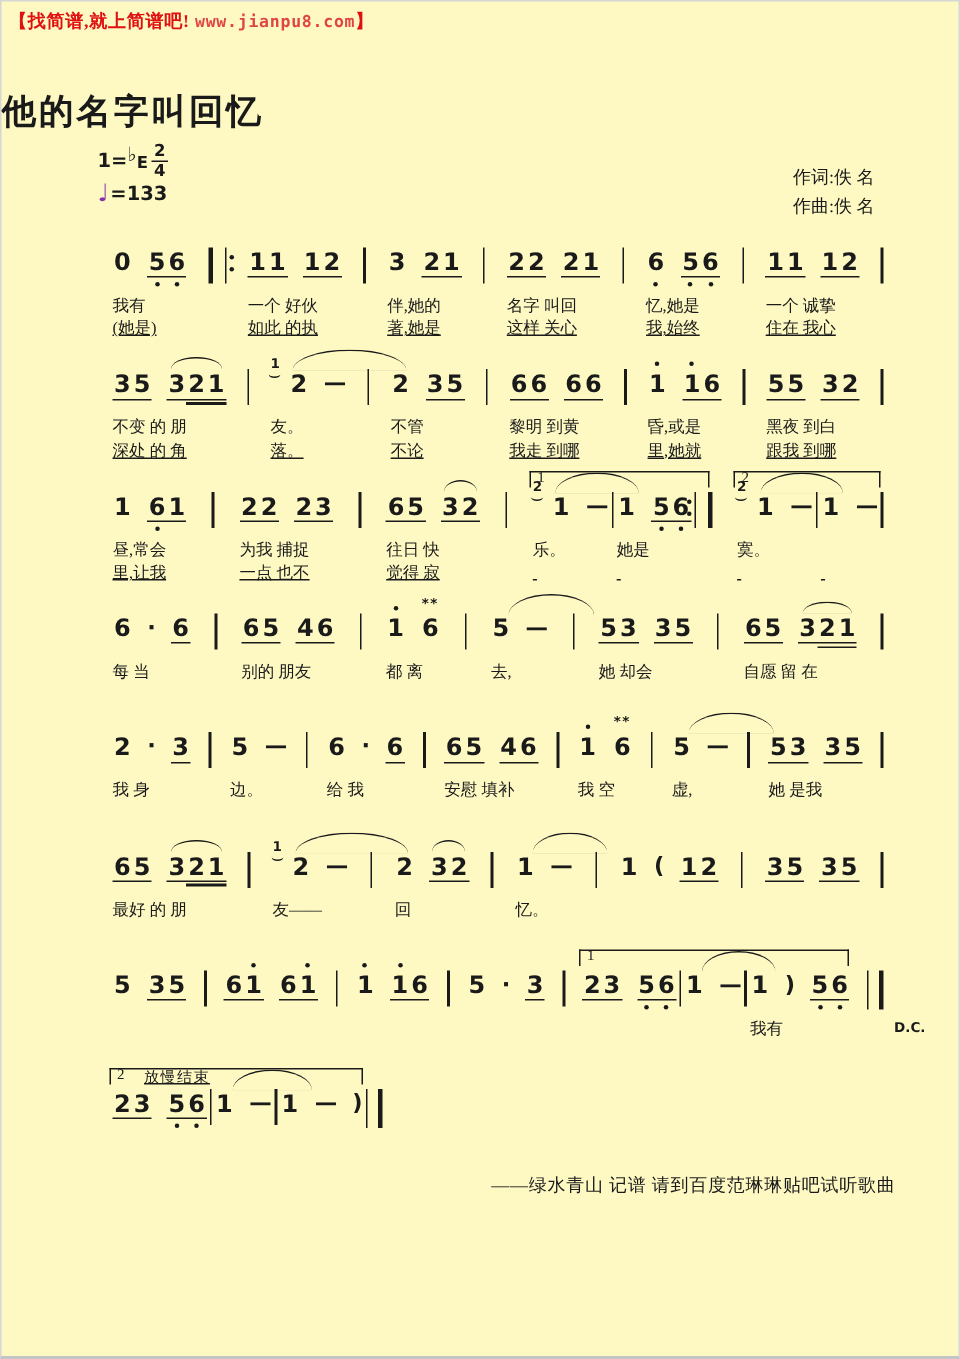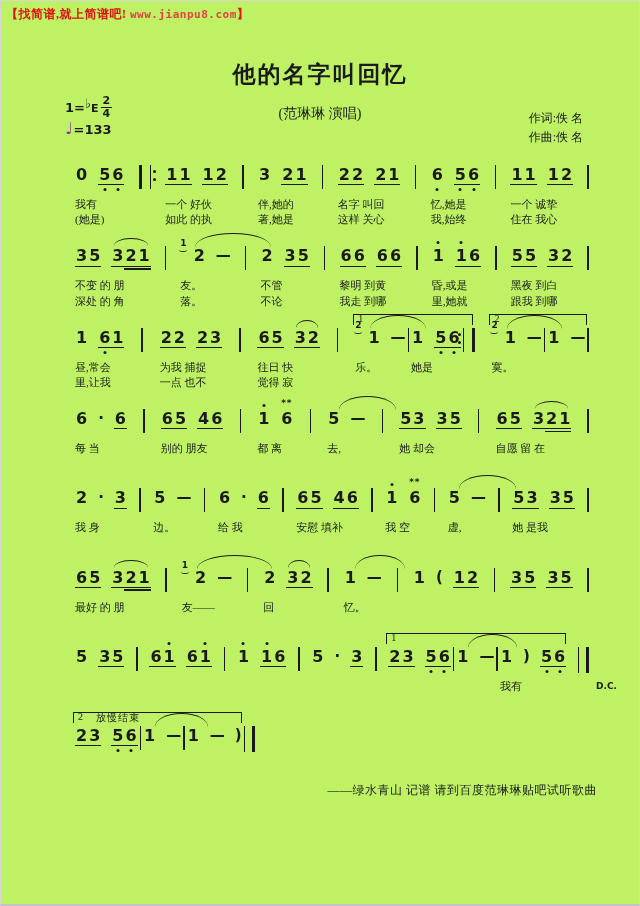--- a/index.html
+++ b/index.html
@@ -1,22 +1,22 @@
 <!DOCTYPE html>
 <html><head>
 <meta charset="utf-8">
 <style>
   html,body{margin:0;padding:0;background:#eee;}
-  .page{width:640px;height:906px;margin:0 auto;background:#bef264;border:1px solid #d6d6d6;
+  .page{width:640px;height:906px;margin:0 auto;background:#fef9c3;border:1px solid #d6d6d6;
         border-bottom:2px solid #c4c4c4;box-sizing:border-box;overflow:hidden;position:relative;
         font-family:"Liberation Serif","DejaVu Serif",serif;color:#1a1a1a;}
   .banner{padding:5px 0 0 5px;font:bold 12px "Liberation Serif",serif;color:#e01111;letter-spacing:.5px;}
   .banner .url{color:#e04444;font-family:"DejaVu Sans Mono",monospace;font-size:11px;}
   .head{position:relative;height:128px;}
-  .title{position:absolute;top:36px;left:0;right:0;margin:0;text-align:center;
+  .title{position:absolute;top:36px;left:0;right:0;margin:0;text-align:left;
          font:bold 23px "Liberation Serif","DejaVu Serif",serif;letter-spacing:2px;}
   .subtitle{position:absolute;top:82px;left:0;right:0;text-align:center;font:14px "Liberation Serif",serif;}
   .credits{position:absolute;right:56px;top:86px;font:12px "Liberation Serif",serif;line-height:1.55;}
   .keysig{position:absolute;left:64px;top:72px;font:bold 13px "DejaVu Sans",sans-serif;}
   .kline{display:flex;align-items:center;}
   .flat{position:relative;top:-4px;font-size:13px;}
   .klet{font-size:11px;position:relative;top:1px;}
   .frac{display:inline-flex;flex-direction:column;align-items:center;font-size:11px;line-height:1.05;margin-left:2px;}
   .frac .num{border-bottom:1.2px solid #1a1a1a;padding:0 2px 0;}
   .tline{margin-top:2px;display:flex;align-items:center;}
@@ -50,39 +50,38 @@
   .bar{display:inline-block;width:1.5px;height:24px;background:#1a1a1a;flex:none;}
   .bar.brs{width:8px;background:transparent;border-left:3px solid #1a1a1a;border-right:1.5px solid #1a1a1a;position:relative;}
   .bar.brs::after{content:"";position:absolute;right:-6px;top:5px;width:3px;height:3px;border-radius:50%;
         background:#1a1a1a;box-shadow:0 8px 0 #1a1a1a;}
   .bar.bre{width:8px;background:transparent;border-right:3px solid #1a1a1a;border-left:1.5px solid #1a1a1a;position:relative;}
   .bar.bre::before{content:"";position:absolute;left:-6px;top:5px;width:3px;height:3px;border-radius:50%;
         background:#1a1a1a;box-shadow:0 8px 0 #1a1a1a;}
   .bar.bf{width:7px;background:transparent;border-right:3.5px solid #1a1a1a;border-left:1.5px solid #1a1a1a;height:26px;}
   .ly{font:11px "Liberation Serif","DejaVu Serif",serif;margin-top:9px;line-height:1.2;
       white-space:nowrap;min-height:13px;}
-  .ly + .ly{margin-top:2px;}
+  .ly + .ly{margin-top:2px;text-decoration:underline;}
   .volta{position:relative;display:inline-flex;flex-direction:column;}
   .vbr{position:absolute;top:-14px;left:0;right:2px;height:10px;
        border:1.1px solid #1a1a1a;border-bottom:none;}
   .vlabel{position:absolute;left:4px;top:-2px;font:10px "Liberation Serif",serif;}
-  .vhint{position:absolute;left:22px;top:-2px;font:10px "Liberation Serif",serif;letter-spacing:1px;}
+  .vhint{position:absolute;left:22px;top:-2px;font:10px "Liberation Serif",serif;letter-spacing:1px;text-decoration:underline;}
   .vrow{display:flex;align-items:flex-start;justify-content:space-between;}
   .tail{position:absolute;right:-28px;top:34px;font:bold 9px "DejaVu Sans",sans-serif;}
   .footer{margin:30px 42px 0 0;text-align:right;font:12px "Liberation Serif",serif;letter-spacing:.5px;}
 </style>
 </head>
 <body>
 
 <div class="page">
   <div class="banner"><span>【找简谱,就上简谱吧! </span><span class="url">www.jianpu8.com</span><span>】</span></div>
 
   <div class="head">
     <h1 class="title">他的名字叫回忆</h1>
-    <div class="subtitle">(范琳琳  演唱)</div>
     <div class="credits">
       <div>作词:佚  名</div>
       <div>作曲:佚  名</div>
     </div>
     <div class="keysig">
       <div class="kline">
         <span>1=</span>
           <span class="flat">♭</span>
           <span class="klet">E</span>
         <span class="frac">

